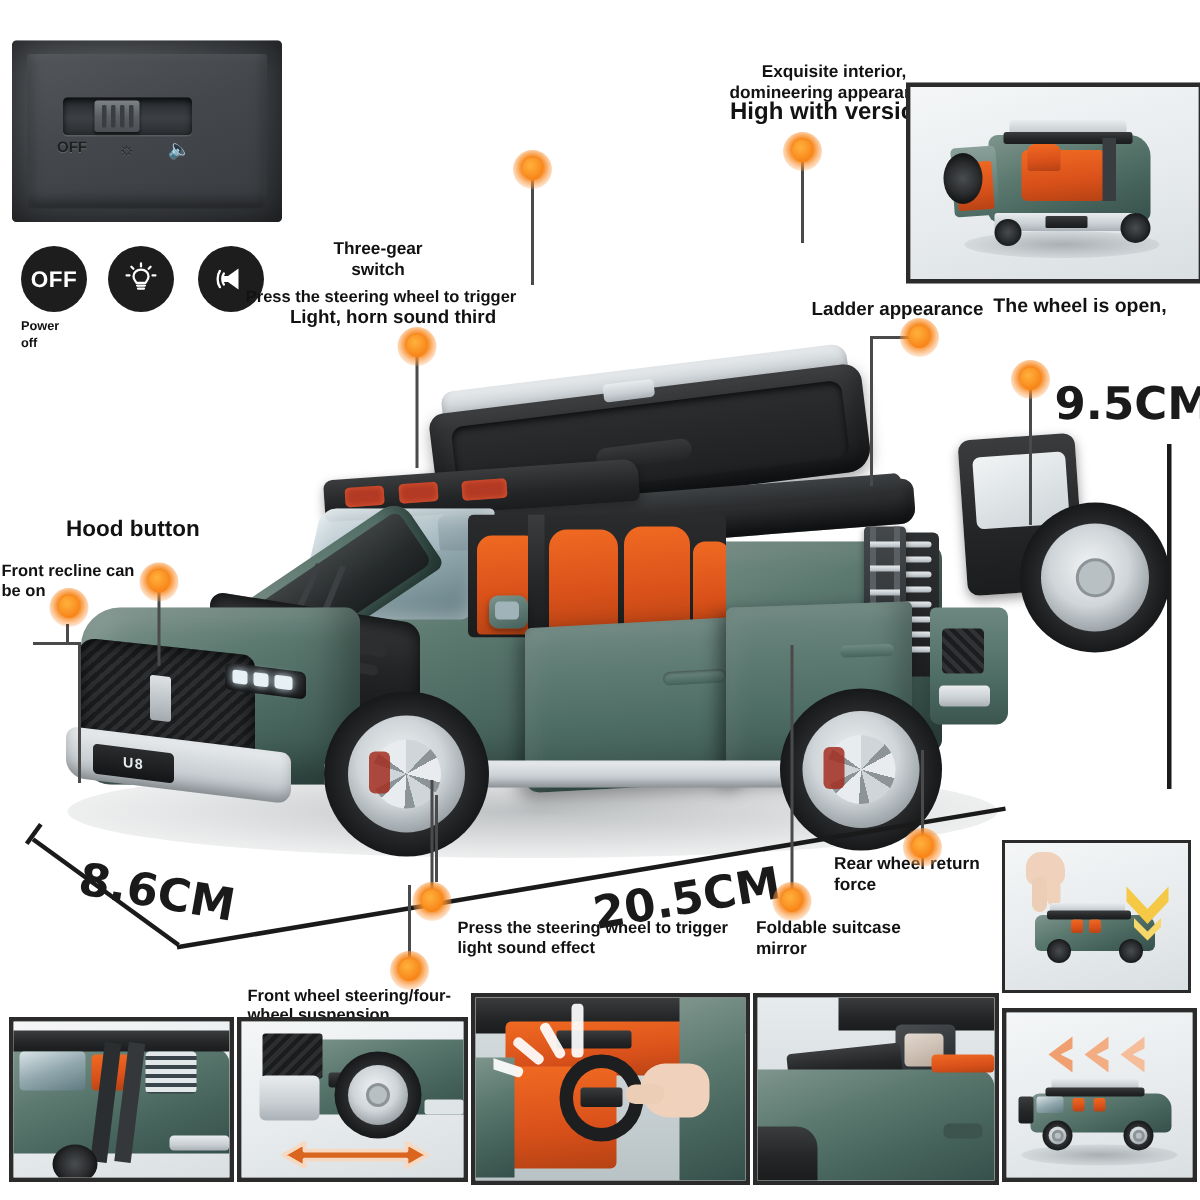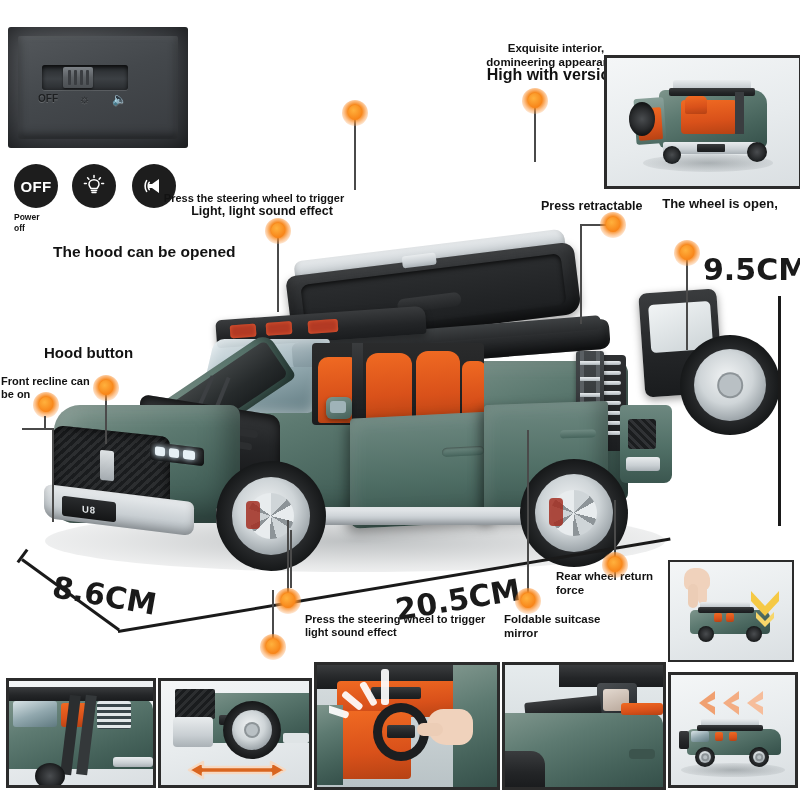--- a/index.html
+++ b/index.html
@@ -121,48 +121,51 @@
   <div class="badge" style="left:132px;top:164px;">
     <svg width="28" height="26" viewBox="0 0 28 26">
       <path d="M19 6 L12 11 H8 v4 h4 l7 5 z" fill="#fff"></path>
       <g stroke="#fff" stroke-width="1.6" fill="none" stroke-linecap="round">
         <path d="M9.2 9.4c-1.3 1.9-1.3 5.3 0 7.2"></path>
         <path d="M6.6 7.6c-2 2.9-2 8 0 10.8"></path>
       </g>
     </svg>
   </div>
 
+  <div class="lbl c" style="left:182px;top:160px;width:140px;font-size:11.5px;">Three-gear
+switch</div>
   <div class="lbl c" style="left:154px;top:192px;width:200px;font-size:11px;">Press the steering wheel to trigger</div>
-  <div class="lbl c" style="left:174px;top:204px;width:176px;font-size:12.5px;">Light, light sound effect</div>
+  <div class="lbl c" style="left:174px;top:204px;width:176px;font-size:12.5px;">Light, horn sound third</div>
 
 
   <div class="lbl c" style="left:466px;top:42px;width:180px;font-size:11.5px;">Exquisite interior,
 domineering appearance,</div>
   <div class="lbl c" style="left:466px;top:66px;width:180px;font-size:16px;">High with version!</div>
 
-  <div class="lbl l" style="left:541px;top:199px;font-size:12.5px;">Press retractable</div>
+  <div class="lbl l" style="left:541px;top:199px;font-size:12.5px;">Ladder appearance</div>
 
   <div class="lbl c" style="left:640px;top:196px;width:160px;font-size:13px;">The wheel is open,</div>
 
-  <div class="lbl l" style="left:53px;top:243px;font-size:15.5px;">The hood can be opened</div>
 
   <div class="lbl l" style="left:44px;top:344px;font-size:15px;">Hood button</div>
 
   <div class="lbl l" style="left:1px;top:375px;width:92px;font-size:11px;">Front recline can
 be on</div>
 
   <div class="lbl l" style="left:305px;top:613px;width:230px;font-size:11px;">Press the steering wheel to trigger
 light sound effect</div>
 
   <div class="lbl l" style="left:504px;top:613px;width:120px;font-size:11.5px;">Foldable suitcase
 mirror</div>
 
   <div class="lbl l" style="left:556px;top:570px;width:120px;font-size:11.5px;">Rear wheel return
 force</div>
 
+  <div class="lbl l" style="left:165px;top:658px;width:170px;font-size:11px;">Front wheel steering/four-
+wheel suspension</div>
 
   <div class="abs" style="left:20px;top:255px;width:700px;height:340px;">
 
     <div class="ground-shadow" style="left:25px;top:255px;width:620px;height:62px;"></div>
 
     <div class="abs" style="left:268px;top:-10px;width:290px;height:92px;transform:rotate(-7deg);">
       <div class="abs silver" style="left:10px;top:0;width:272px;height:24px;border-radius:8px 10px 4px 4px;
            box-shadow:inset 0 -3px 6px rgba(0,0,0,.22);"></div>
       <div class="abs darkpart" style="left:0;top:14px;width:290px;height:72px;border-radius:10px 12px 16px 18px;
            box-shadow:inset 0 4px 10px rgba(255,255,255,.06), inset 0 -6px 14px rgba(0,0,0,.6), 0 4px 10px rgba(0,0,0,.35);"></div>

